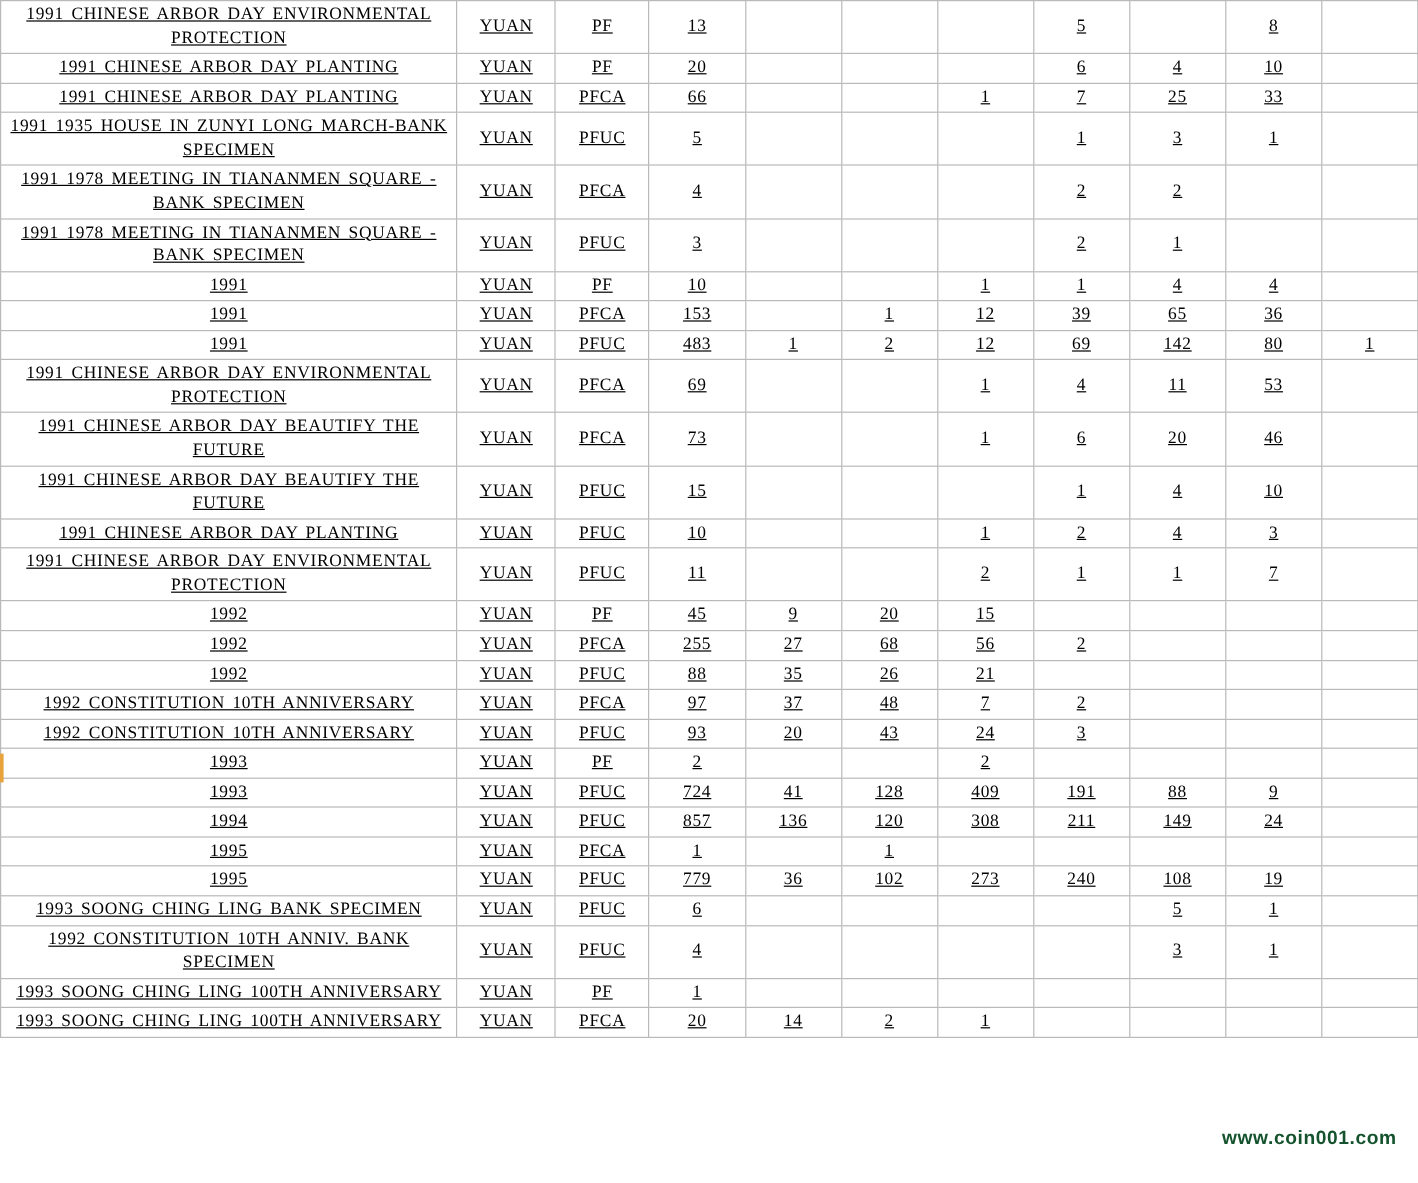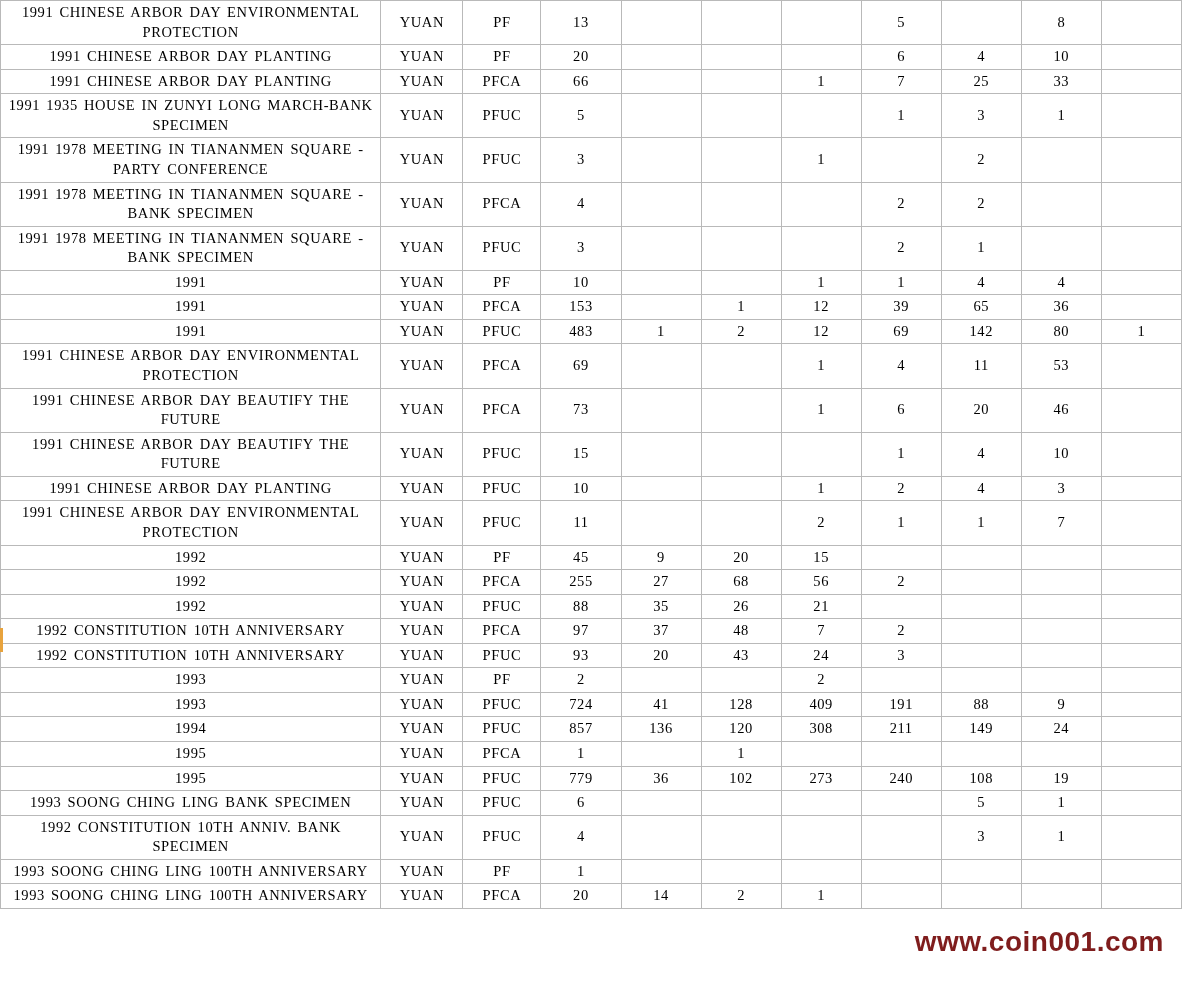--- a/index.html
+++ b/index.html
@@ -12,20 +12,21 @@
     height: 986px;
     font-family: "Liberation Serif", serif;
     color: #000000;
     overflow: hidden;
     position: relative;
   }
   table.grid {
     border-collapse: collapse;
     width: 1182px;
     table-layout: fixed;
+    text-decoration: underline;
   }
   table.grid td {
     border: 1px solid #b9b9b9;
     font-size: 14.5px;
     text-align: center;
     vertical-align: middle;
     padding: 2px 3px;
     line-height: 1.35;
     letter-spacing: 0.6px;
     height: 22px;
@@ -55,23 +56,23 @@
     left: 0;
     width: 3px;
     height: 24px;
     background: #e8a33d;
   }
   .watermark {
     position: absolute;
     right: 18px;
     bottom: 28px;
     font-family: "Liberation Sans", sans-serif;
-    font-size: 28px;
+    font-size: 16px;
     font-weight: bold;
-    color: #7f1d1d;
+    color: #14532d;
     letter-spacing: 0.5px;
     text-shadow: 0 0 1px rgba(255,255,255,0.6);
     pointer-events: none;
   }
 </style>
 </head>
 <body>
 
 <div class="edge-marker" style="top:628px;"></div>
 
@@ -136,33 +137,20 @@
         <td>5</td>
         <td></td>
         <td></td>
         <td></td>
         <td>1</td>
         <td>3</td>
         <td>1</td>
         <td></td>
       </tr>
       <tr>
-        <td class="name-cell">1991 1978 MEETING IN TIANANMEN SQUARE - PARTY CONFERENCE</td>
-        <td>YUAN</td>
-        <td>PFUC</td>
-        <td>3</td>
-        <td></td>
-        <td></td>
-        <td>1</td>
-        <td></td>
-        <td>2</td>
-        <td></td>
-        <td></td>
-      </tr>
-      <tr>
         <td class="name-cell">1991 1978 MEETING IN TIANANMEN SQUARE - BANK SPECIMEN</td>
         <td>YUAN</td>
         <td>PFCA</td>
         <td>4</td>
         <td></td>
         <td></td>
         <td></td>
         <td>2</td>
         <td>2</td>
         <td></td>

